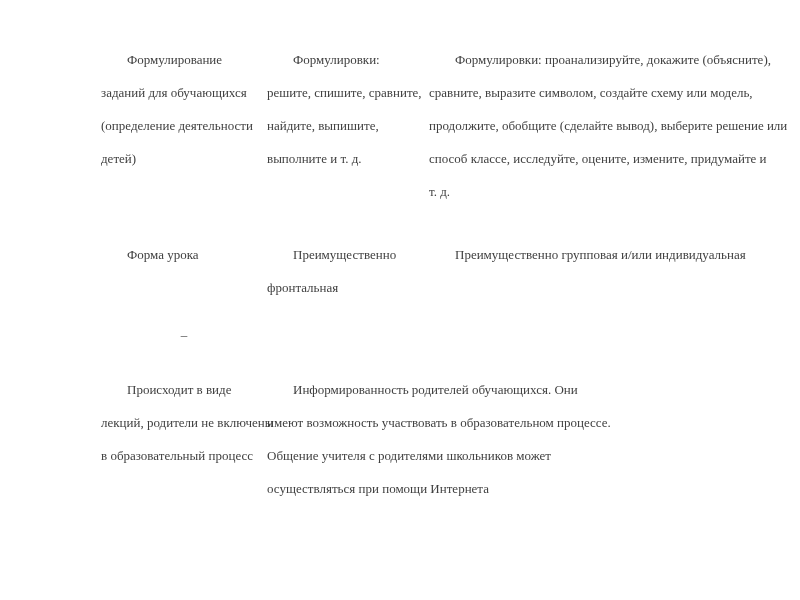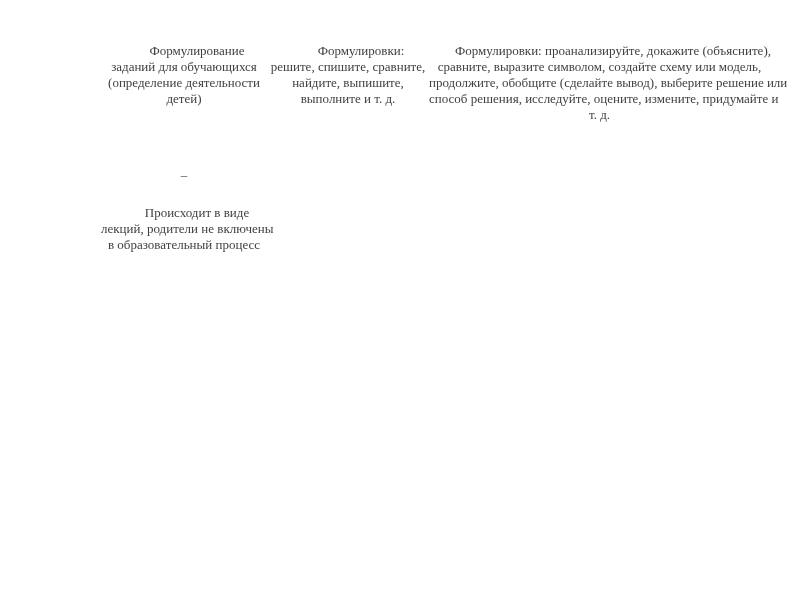--- a/index.html
+++ b/index.html
@@ -23,22 +23,22 @@
     left: 101px;
     top: 43px;
     width: 669px;
   }
   .row {
     display: grid;
     grid-template-columns: 166px 162px 341px;
   }
   .cell {
     font-size: 13px;
-    line-height: 16px;
-    text-align: center;
+    line-height: 33px;
+    text-align: left;
     text-indent: 26px;
     white-space: pre;
     box-sizing: border-box;
   }
   .dash-cell {
     display: flex;
     align-items: center;
     justify-content: center;
     text-indent: 0;
     padding-top: 14px;
@@ -57,33 +57,43 @@
 заданий для обучающихся
 (определение деятельности
 детей)</div>
       <div class="cell">Формулировки:
 решите, спишите, сравните,
 найдите, выпишите,
 выполните и т. д.</div>
       <div class="cell">Формулировки: проанализируйте, докажите (объясните),
 сравните, выразите символом, создайте схему или модель,
 продолжите, обобщите (сделайте вывод), выберите решение или
-способ решения, исследуйте, оцените, измените, придумайте и
+способ классе, исследуйте, оцените, измените, придумайте и
 т. д.</div>
     </div>
 
     <div class="spacer-a"></div>
 
+    <div class="row">
+      <div class="cell">Форма урока</div>
+      <div class="cell">Преимущественно
+фронтальная</div>
+      <div class="cell">Преимущественно групповая и/или индивидуальная</div>
+    </div>
 
     <div class="row">
       <div class="cell dash-cell">–</div>
     </div>
 
     <div class="spacer-b"></div>
 
     <div class="row">
       <div class="cell">Происходит в виде
 лекций, родители не включены
 в образовательный процесс</div>
+      <div class="cell">Информированность родителей обучающихся. Они
+имеют возможность участвовать в образовательном процессе.
+Общение учителя с родителями школьников может
+осуществляться при помощи Интернета</div>
     </div>
 
   </div>
 </div>
 
 </body></html>

